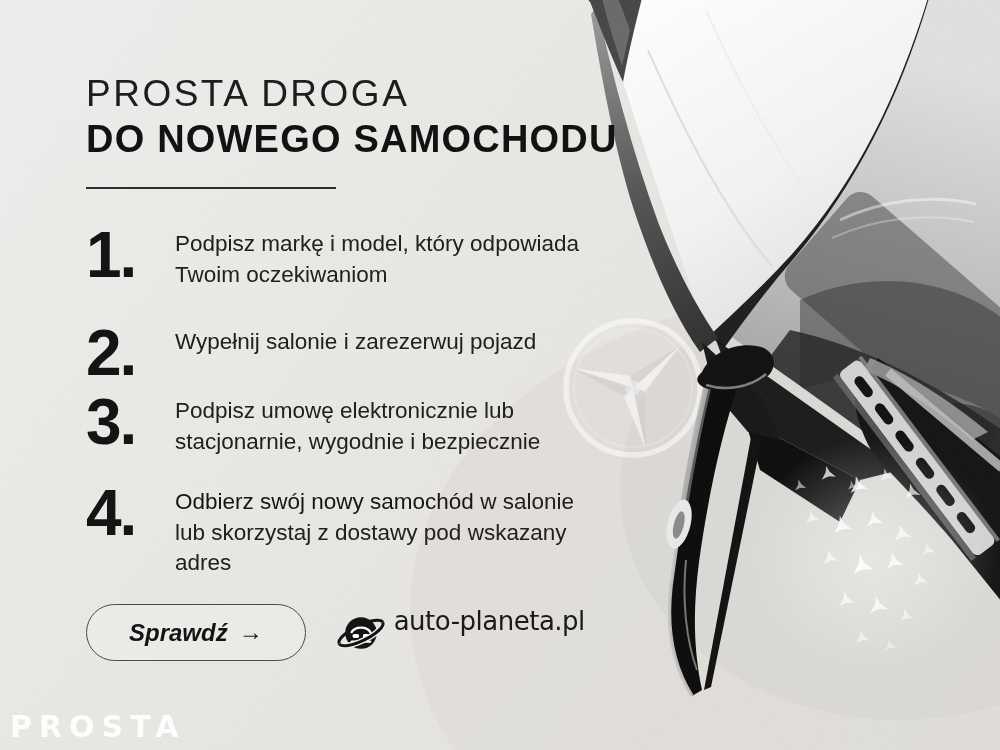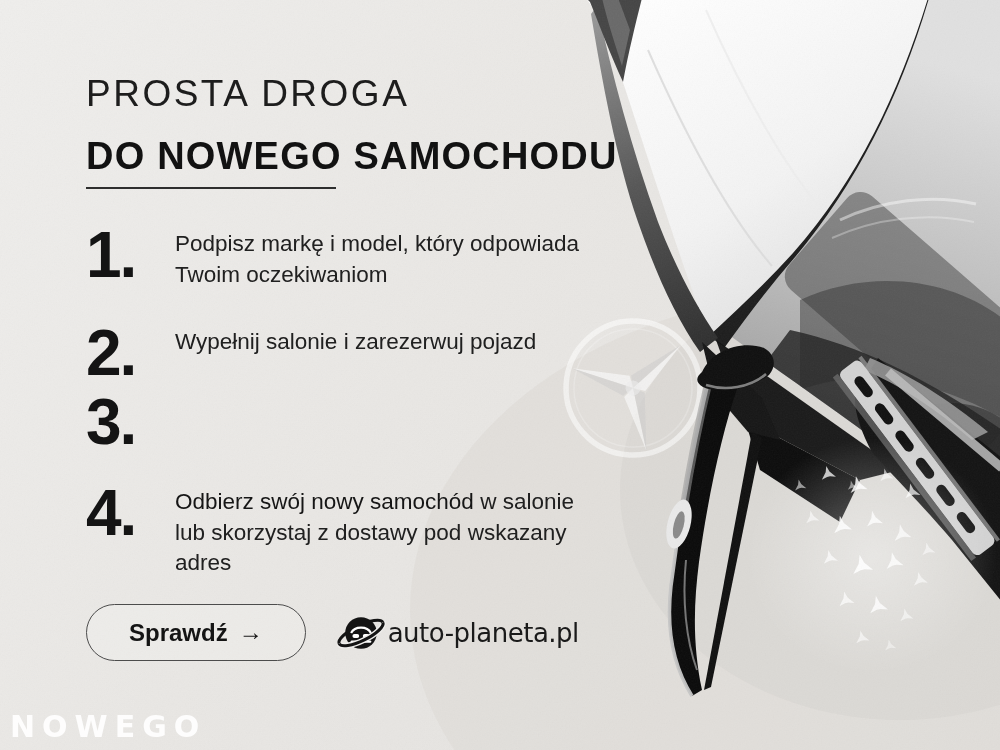--- a/index.html
+++ b/index.html
@@ -7,38 +7,39 @@
     position:relative;width:1000px;height:750px;overflow:hidden;
     background:linear-gradient(128deg,#efeeec 0%,#e9e7e4 45%,#e2e0dd 100%);
     font-family:"Liberation Sans",sans-serif;color:#1b1b1b;
     -webkit-user-select:none;user-select:none;
   }
   .car-art{position:absolute;inset:0;z-index:1;pointer-events:none;}
   .content{position:absolute;inset:0;z-index:2;}
 
   .title{position:absolute;left:86px;top:74px;}
   .title-line1{font-size:37px;font-weight:400;letter-spacing:2.5px;color:#1d1d1d;line-height:1.1;}
-  .title-line2{font-size:38px;font-weight:700;letter-spacing:1.2px;color:#121212;line-height:1.1;margin-top:21px;}
+  .title-line2{font-size:38px;font-weight:700;letter-spacing:1.2px;color:#121212;line-height:1.1;margin-top:4px;}
   .divider{position:absolute;left:86px;top:187px;width:250px;height:2px;background:#2e2e2e;}
 
   .step{position:absolute;left:86px;display:flex;gap:25px;width:530px;}
   .step-1{top:226px}.step-2{top:324px}.step-3{top:393px}.step-4{top:484px}
   .step .num{flex:none;width:64px;font-size:64px;font-weight:700;letter-spacing:-2px;line-height:.92;color:#141414;}
   .step .txt{font-size:22.5px;line-height:1.36;color:#202020;white-space:pre-line;padding-top:3px;}
   .step .txt b{font-weight:400;color:#161616;}
 
   .cta-row{position:absolute;left:86px;top:604px;display:flex;align-items:center;gap:28px;}
   .cta{
     height:57px;padding:0 42px;border:1.6px solid #4c4c4c;border-radius:29px;
     background:rgba(255,255,255,.16);display:flex;align-items:center;gap:11px;
     font-family:"Liberation Sans",sans-serif;font-size:24px;font-weight:700;color:#141414;
     cursor:pointer;
+    font-style:italic;
   }
   .cta .arrow{font-weight:700;font-size:24px;transform:translateY(-1px);}
-  .logo{display:flex;align-items:center;gap:0;}
+  .logo{display:flex;gap:6px;}
   .logo-text{font-family:"DejaVu Sans",sans-serif;font-size:26px;color:#1a1a1a;letter-spacing:-0.5px;}
 
   .otomoto{
     position:absolute;left:10px;bottom:6px;
     font-family:"DejaVu Sans",sans-serif;font-size:30px;font-weight:700;
     letter-spacing:7px;color:rgba(255,255,255,.92);
   }
 </style>
 </head>
 <body>
@@ -199,20 +200,22 @@
       <div class="num">1.</div>
       <div class="txt"><b></b><span>Podpisz markę i model, który odpowiada
 Twoim oczekiwaniom</span></div>
     </div>
     <div class="step step-2">
       <div class="num">2.</div>
       <div class="txt"><b></b><span>Wypełnij salonie i zarezerwuj pojazd</span></div>
     </div>
     <div class="step step-3">
       <div class="num">3.</div>
+      <div class="txt"><b></b><span>Podpisz umowę elektronicznie lub
+stacjonarnie, wygodnie i bezpiecznie</span></div>
     </div>
     <div class="step step-4">
       <div class="num">4.</div>
       <div class="txt"><b>Odbierz swój nowy samochód</b><span> w salonie
 lub skorzystaj z dostawy pod wskazany adres</span></div>
     </div>
 
     <div class="cta-row">
       <button class="cta">
         <span>Sprawdź</span>
@@ -232,15 +235,15 @@
           </g>
           <g transform="rotate(-26)">
             <path d="M-27,0 A27,8.5 0 0 0 27,0" fill="none" stroke="#efeeec" stroke-width="6.5"></path>
             <path d="M-27,0 A27,8.5 0 0 0 27,0" fill="none" stroke="#141414" stroke-width="3.4"></path>
           </g>
         </svg>
         <span class="logo-text">auto-planeta.pl</span>
       </div>
     </div>
 
-    <div class="otomoto">NOWEGO</div>
+    <div class="otomoto">PROSTA</div>
   </div>
 </div>
 
 </body></html>

